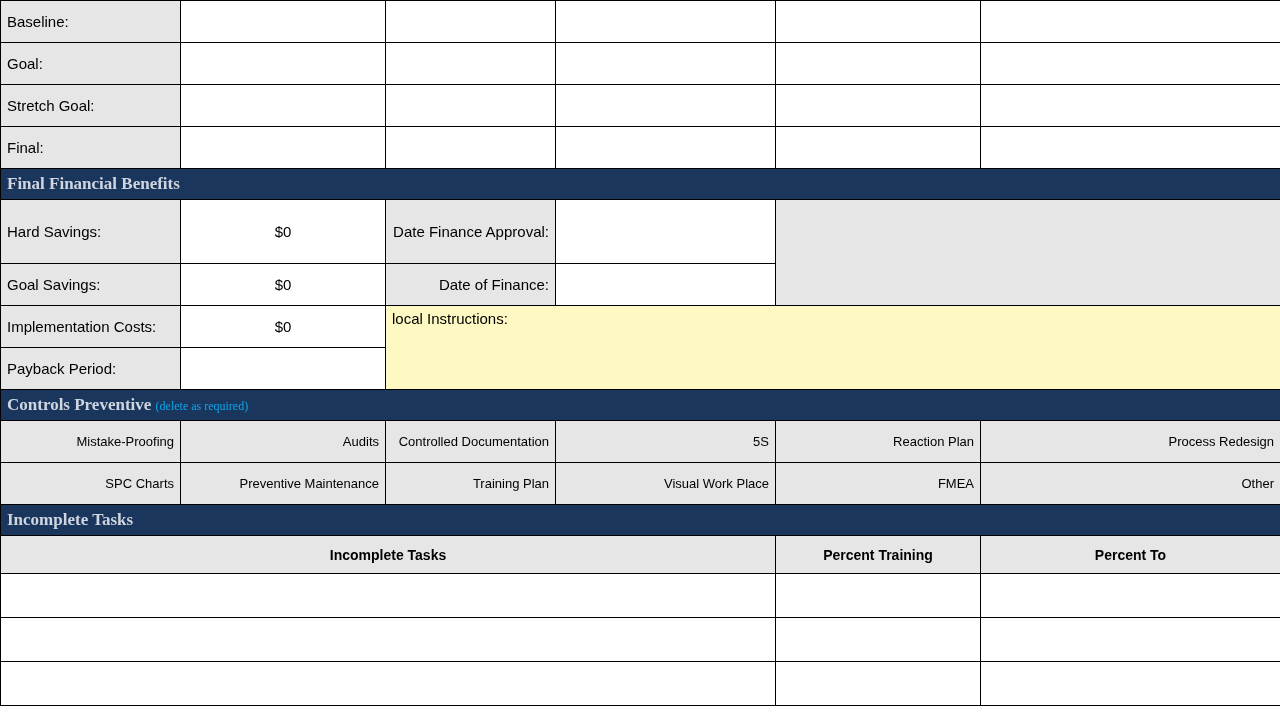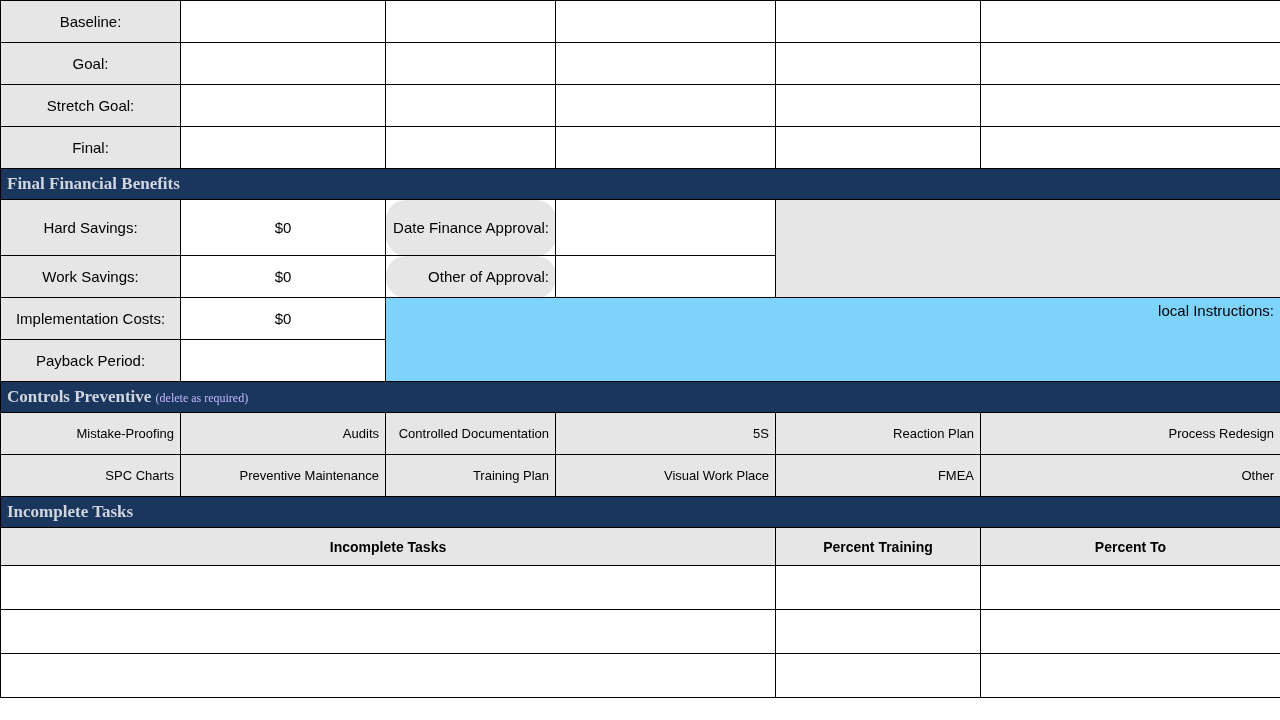--- a/index.html
+++ b/index.html
@@ -23,21 +23,21 @@
   }
   .c1 { width: 180px; }
   .c2 { width: 205px; }
   .c3 { width: 170px; }
   .c4 { width: 220px; }
   .c5 { width: 205px; }
   .c6 { width: 300px; }
 
   .label-cell {
     background: #e6e6e6;
-    text-align: center;
+    text-align: left;
     font-size: 15px;
     height: 42px;
   }
   .value-cell {
     background: #fff;
     text-align: center;
     font-size: 15px;
   }
   .section-header {
     background: #1b365d;
@@ -45,34 +45,33 @@
     font-family: Georgia, 'Times New Roman', serif;
     font-size: 17px;
     font-weight: bold;
     text-align: left;
     padding: 5px 6px;
     height: 26px;
   }
   .section-header .sub {
     font-size: 12px;
     font-weight: normal;
-    color: #c4b5fd;
+    color: #0ea5e9;
   }
   .grey-cell {
     background: #e6e6e6;
   }
   .label-right-inner {
     background: #e6e6e6;
     text-align: right;
     font-size: 15px;
-    border-radius: 20px;
   }
   .instr {
-    background: #7dd3fc;
-    text-align: right;
+    background: #fef9c3;
+    text-align: left;
     vertical-align: top;
     font-size: 15px;
     padding: 4px 6px;
   }
   .controls-cell {
     background: #e6e6e6;
     text-align: right;
     font-size: 13px;
     height: 42px;
   }
@@ -133,31 +132,31 @@
     <td class="value-cell"></td>
     <td class="value-cell"></td>
     <td class="value-cell"></td>
   </tr>
 
   <tr>
     <td colspan="6" class="section-header">Final Financial Benefits</td>
   </tr>
 
   <tr>
-    <td class="label-cell" style="height:56px">Hard Savings:</td>
+    <td class="label-cell" style="height:64px">Hard Savings:</td>
     <td class="value-cell">$0</td>
     <td class="label-right-inner">Date Finance Approval:</td>
     <td class="value-cell"></td>
     <td colspan="2" rowspan="2" class="grey-cell"></td>
   </tr>
 
   <tr>
-    <td class="label-cell">Work Savings:</td>
+    <td class="label-cell">Goal Savings:</td>
     <td class="value-cell">$0</td>
-    <td class="label-right-inner">Other of Approval:</td>
+    <td class="label-right-inner">Date of Finance:</td>
     <td class="value-cell"></td>
   </tr>
 
   <tr>
     <td class="label-cell">Implementation Costs:</td>
     <td class="value-cell">$0</td>
     <td colspan="4" rowspan="2" class="instr">local Instructions:</td>
   </tr>
 
   <tr>

